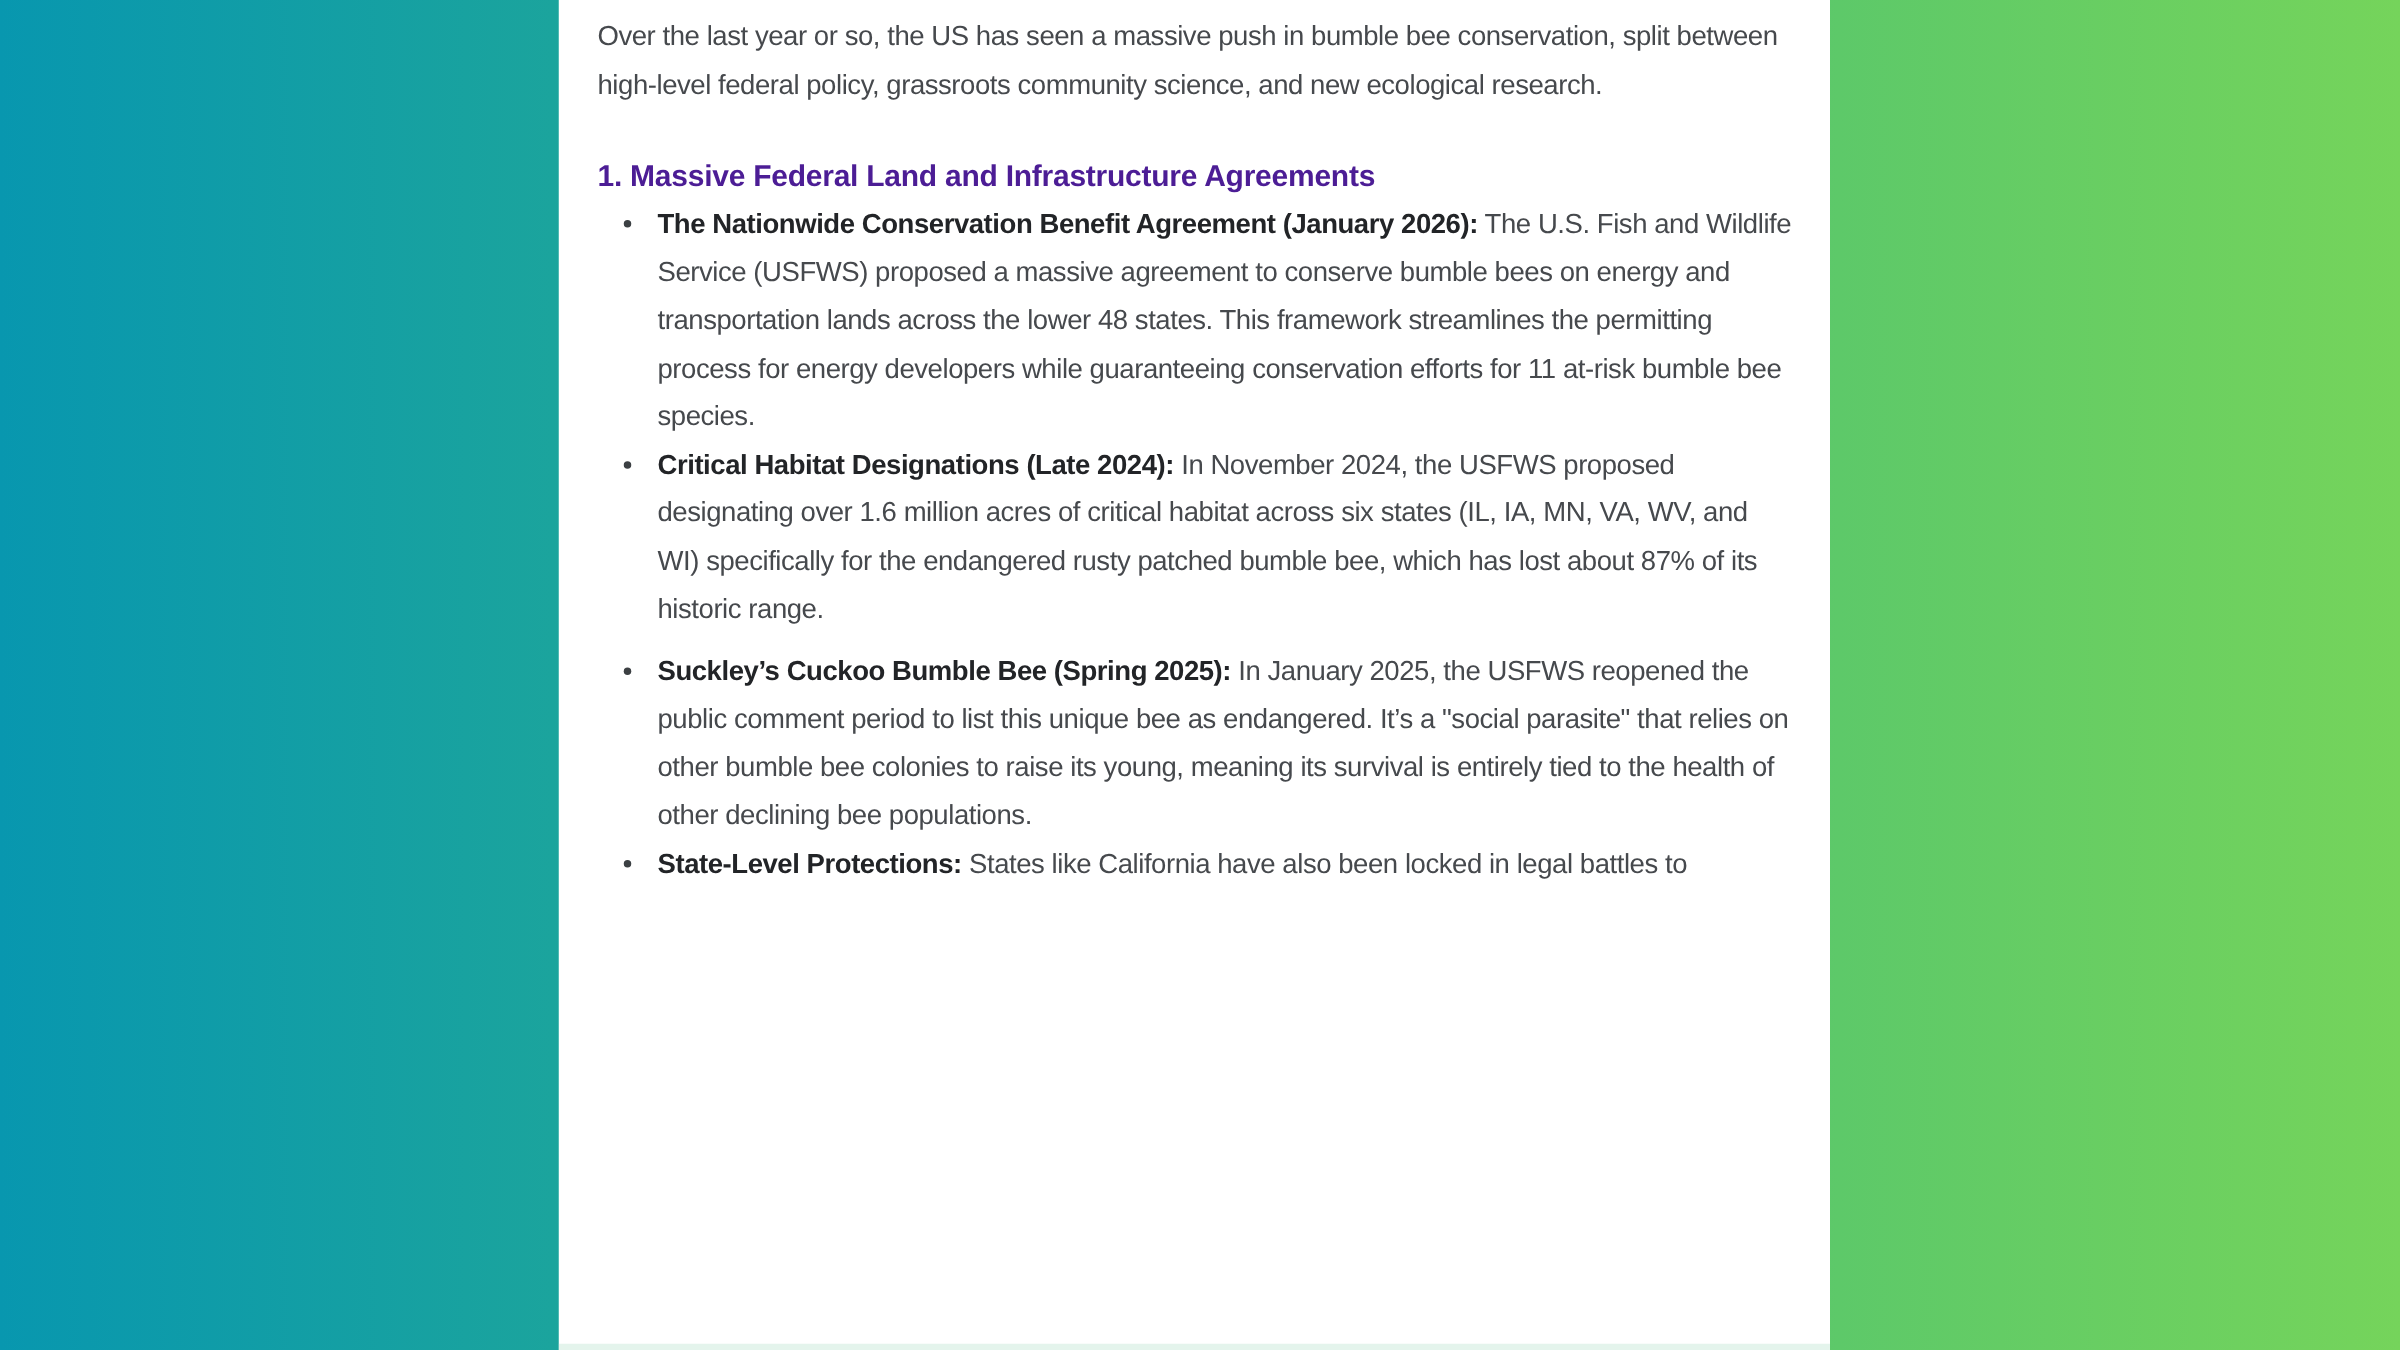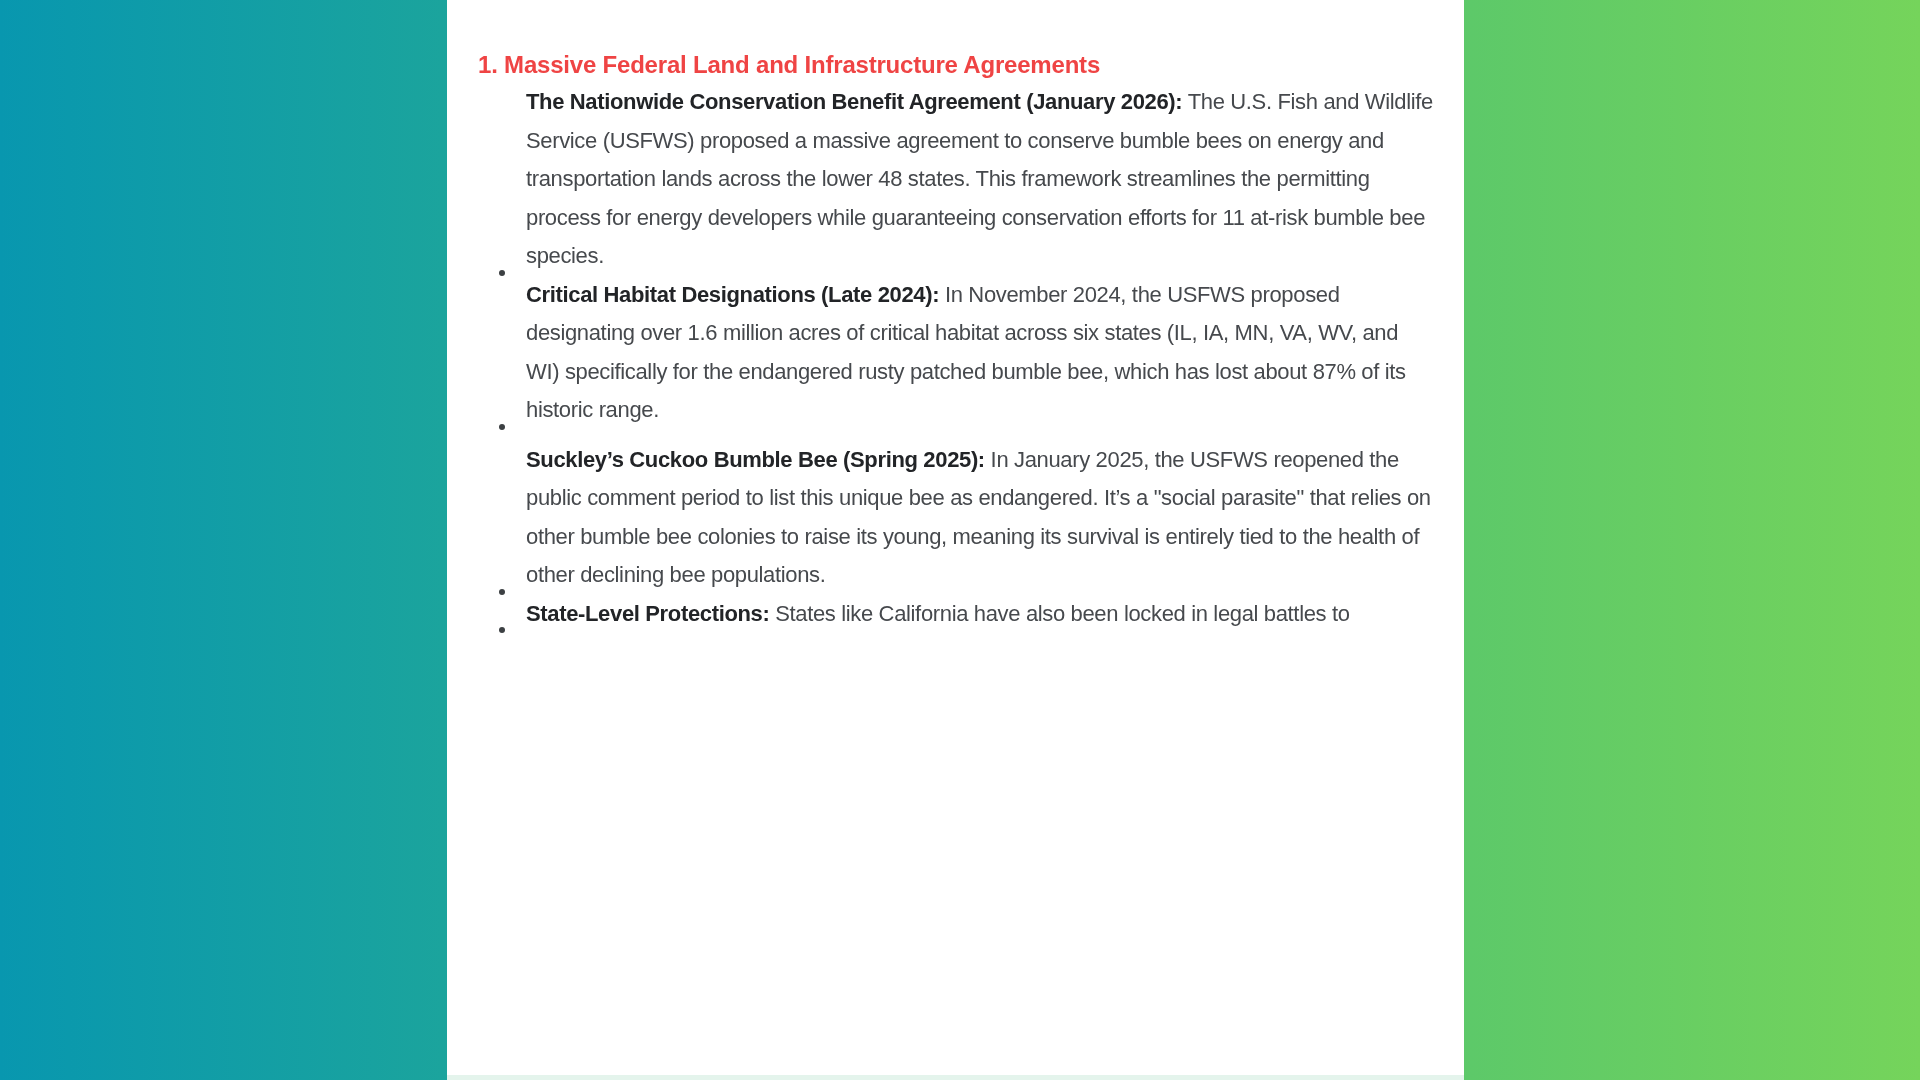--- a/index.html
+++ b/index.html
@@ -31,30 +31,30 @@
     line-height: 38.5px;
     letter-spacing: -0.35px;
     color: #46494d;
   }
   .content-card h3.section-heading {
     margin: 33px 0 6px 0;
     font-size: 24px;
     line-height: 43px;
     letter-spacing: -0.2px;
     font-weight: 700;
-    color: #ef4444;
+    color: #4c1d95;
   }
   ul.bullet-list {
     list-style: none;
     margin: -9px 0 20px 0;
     padding: 0;
   }
   ul.bullet-list li {
     display: flex;
-    align-items: flex-end;
+    align-items: flex-start;
   }
   ul.bullet-list li + li {
   }
   .bullet-dot {
     flex: none;
     width: 6px; height: 6px;
     border-radius: 50%;
     background: #3c4043;
     margin: 16px 0 0 21px;
   }
@@ -77,20 +77,21 @@
     background: #e4f4ec;
   }
 </style>
 </head>
 <body>
 
 <div class="page-bg"></div>
 
 <div class="content-card">
 
+  <p class="body-par">Over the last year or so, the US has seen a massive push in bumble bee conservation, split between high-level federal policy, grassroots community science, and new ecological research.</p>
 
 
   <h3 class="section-heading">1. Massive Federal Land and Infrastructure Agreements</h3>
 
 
   <ul class="bullet-list">
     <li>
       <span class="bullet-dot"></span>
       <div class="li-text"><span class="bold-lead">The Nationwide Conservation Benefit Agreement (January 2026):</span><span> The U.S. Fish and Wildlife Service (USFWS) proposed a massive agreement to conserve bumble bees on energy and transportation lands across the lower 48 states. This framework streamlines the permitting process for energy developers while guaranteeing conservation efforts for 11 at-risk bumble bee species.</span></div>
     </li>

